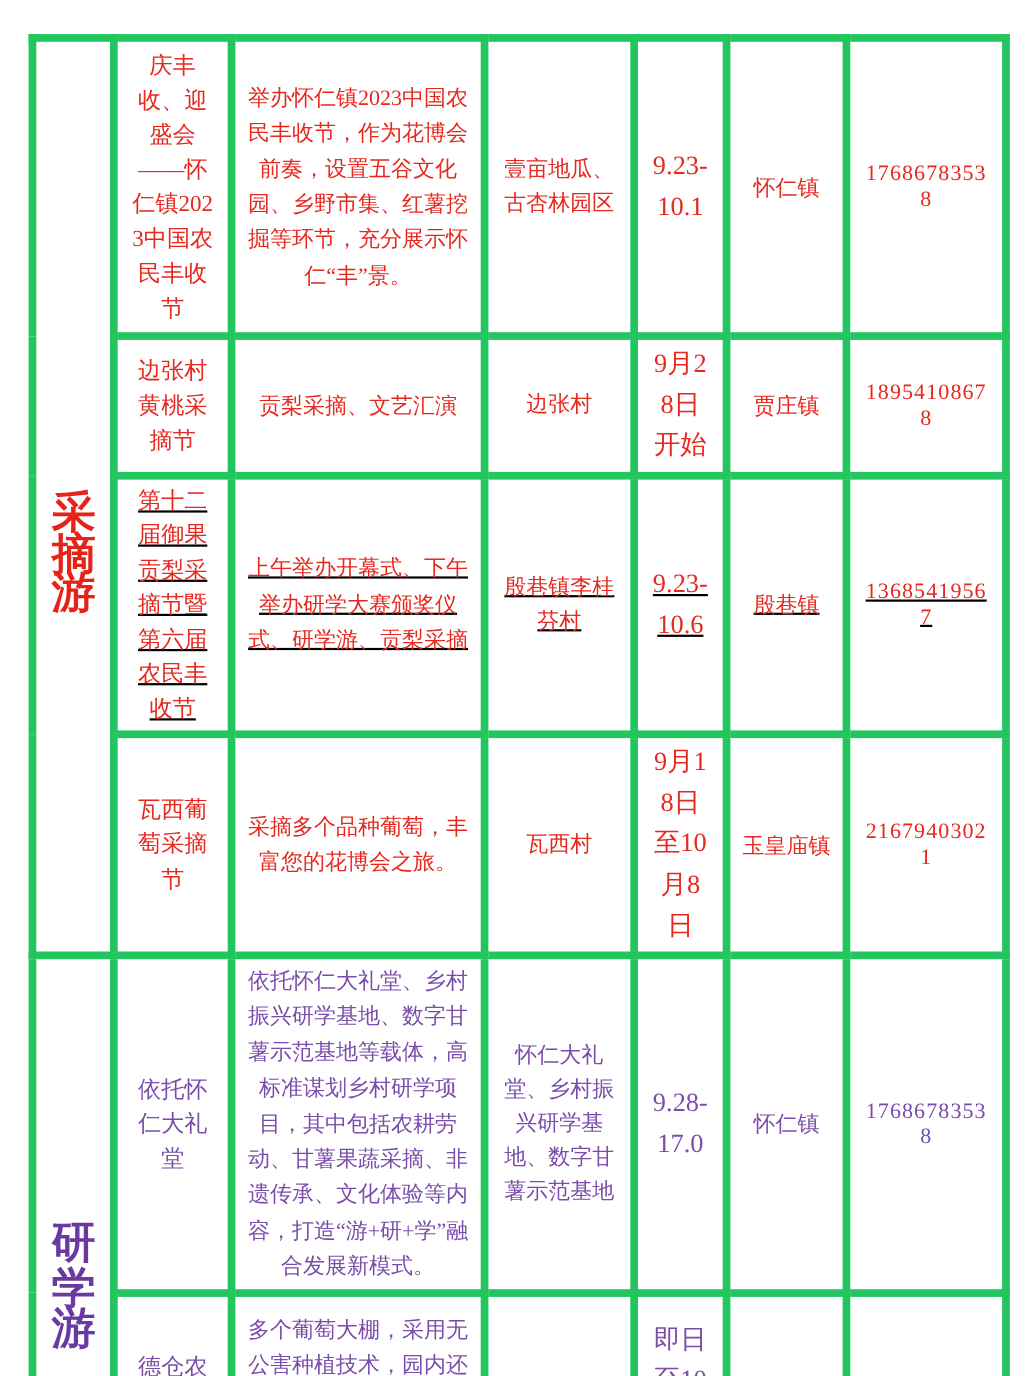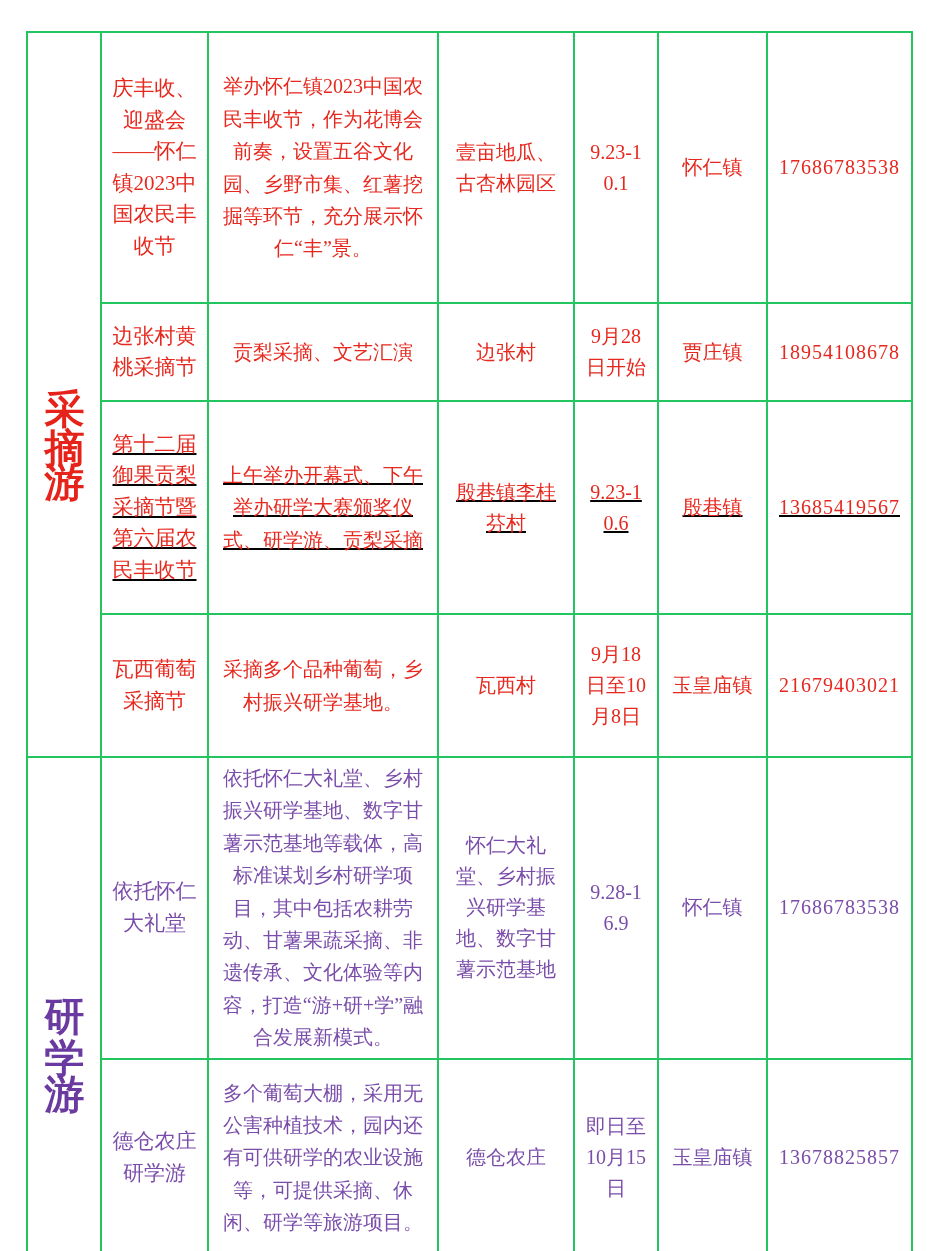--- a/index.html
+++ b/index.html
@@ -19,21 +19,21 @@
     position: absolute;
     left: 26px;
     top: 31px;
     width: 885px;
     height: 1196px;
     border-collapse: collapse;
     table-layout: fixed;
     border: 2px solid #565656;
   }
   table.events td {
-    border: 2px solid #22c55e;
+    border: 7px solid #22c55e;
     text-align: center;
     vertical-align: middle;
     padding: 4px 10px;
     box-sizing: border-box;
     word-break: break-all;
     overflow: hidden;
   }
   
   tr.r1 { height: 271px; }
   tr.r2 { height: 98px; padding-left: 40px;  }
@@ -69,21 +69,21 @@
     font-size: 20px;
     line-height: 1.62;
     padding: 4px 11px;
     margin-top: 20px;
   }
   td.loc-cell {
     font-size: 20px;
     line-height: 1.55;
   }
   td.date-cell {
-    font-size: 20px;
+    font-size: 24px;
     line-height: 1.55;
     padding: 4px 6px;
   }
   td.town-cell {
     font-size: 20px;
     padding: 4px 8px;
   }
   td.phone-cell {
     font-size: 20px;
     letter-spacing: 1px;
@@ -128,34 +128,34 @@
       <tr class="r3 sec-red">
         <td class="name-cell">第十二届御果贡梨采摘节暨第六届农民丰收节</td>
         <td class="desc-cell">上午举办开幕式、下午举办研学大赛颁奖仪式、研学游、贡梨采摘</td>
         <td class="loc-cell">殷巷镇李桂芬村</td>
         <td class="date-cell">9.23-10.6</td>
         <td class="town-cell">殷巷镇</td>
         <td class="phone-cell">13685419567</td>
       </tr>
       <tr class="r4 sec-red">
         <td class="name-cell">瓦西葡萄采摘节</td>
-        <td class="desc-cell">采摘多个品种葡萄，乡村振兴研学基地。</td>
+        <td class="desc-cell">采摘多个品种葡萄，丰富您的花博会之旅。</td>
         <td class="loc-cell">瓦西村</td>
         <td class="date-cell">9月18日至10月8日</td>
         <td class="town-cell">玉皇庙镇</td>
         <td class="phone-cell">21679403021</td>
       </tr>
       <tr class="r5 sec-purple">
         <td class="cat-cell purple" rowspan="2">
           <span class="cat-label">研学游</span>
         </td>
         <td class="name-cell">依托怀仁大礼堂</td>
         <td class="desc-cell">依托怀仁大礼堂、乡村振兴研学基地、数字甘薯示范基地等载体，高标准谋划乡村研学项目，其中包括农耕劳动、甘薯果蔬采摘、非遗传承、文化体验等内容，打造“游+研+学”融合发展新模式。</td>
         <td class="loc-cell">怀仁大礼堂、乡村振兴研学基地、数字甘薯示范基地</td>
-        <td class="date-cell">9.28-16.9</td>
+        <td class="date-cell">9.28-17.0</td>
         <td class="town-cell">怀仁镇</td>
         <td class="phone-cell">17686783538</td>
       </tr>
       <tr class="r6 sec-purple">
         <td class="name-cell">德仓农庄研学游</td>
         <td class="desc-cell">多个葡萄大棚，采用无公害种植技术，园内还有可供研学的农业设施等，可提供采摘、休闲、研学等旅游项目。</td>
         <td class="loc-cell">德仓农庄</td>
         <td class="date-cell">即日至10月15日</td>
         <td class="town-cell">玉皇庙镇</td>
         <td class="phone-cell">13678825857</td>

